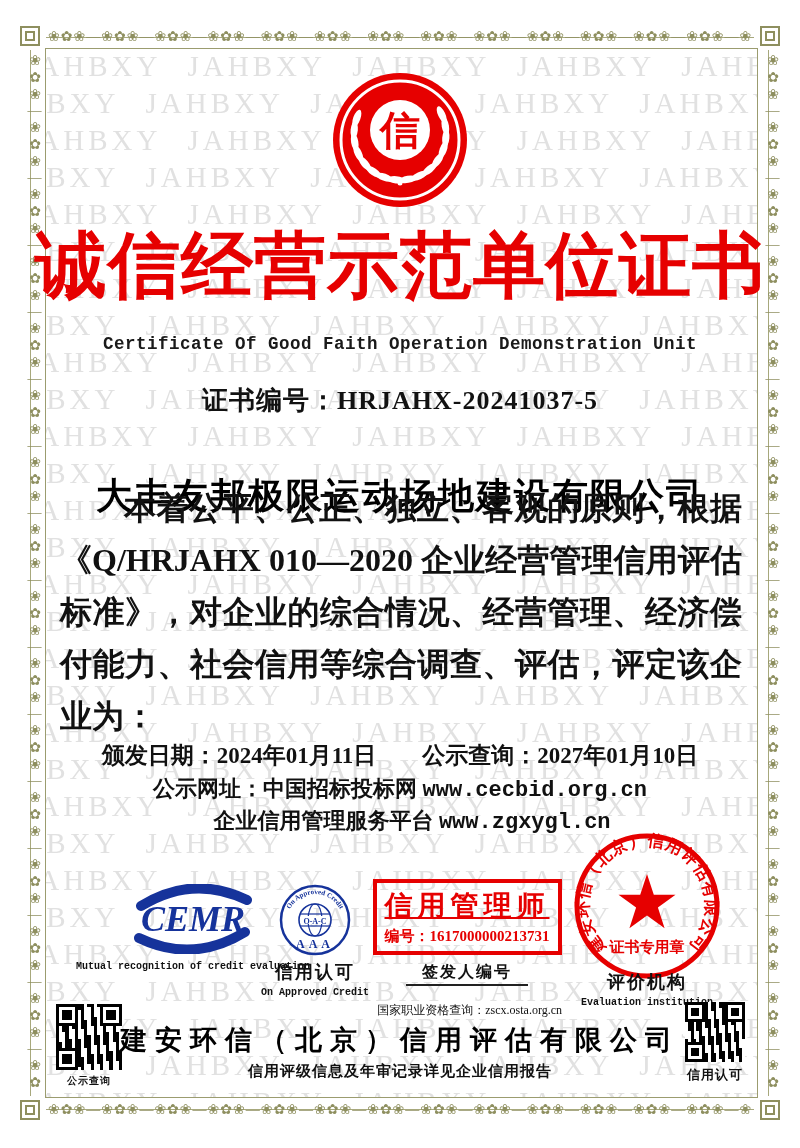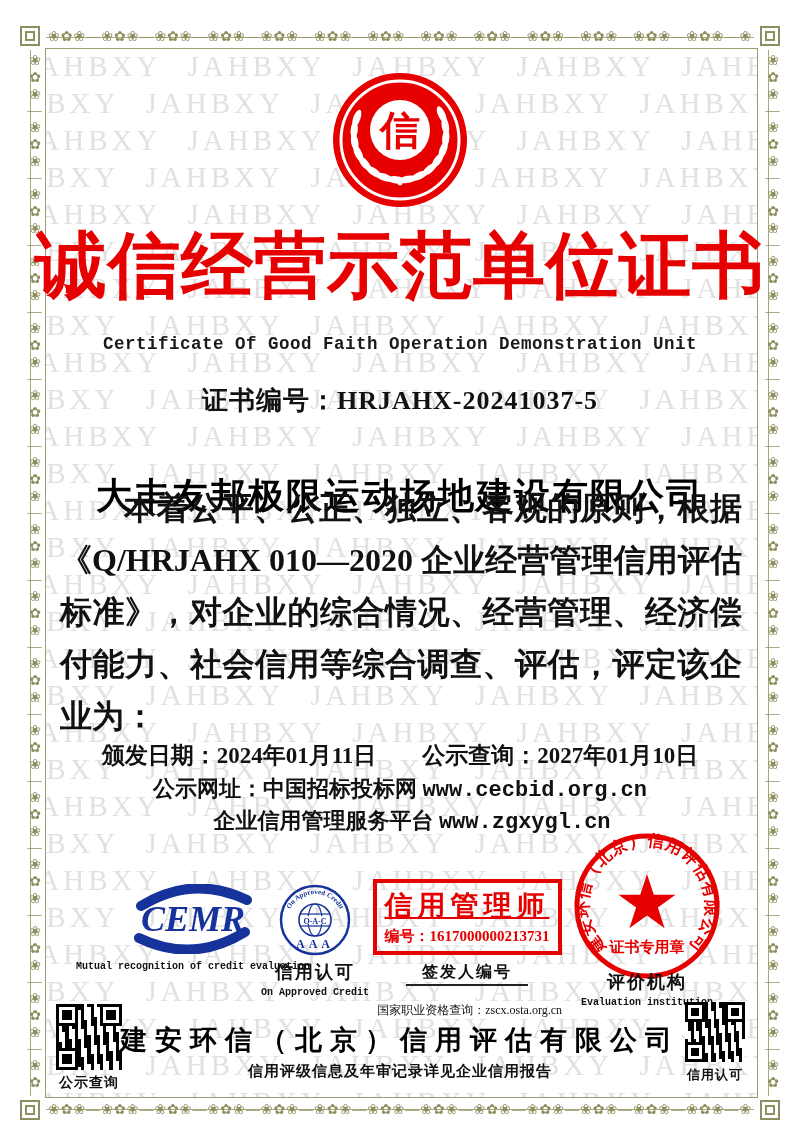--- a/index.html
+++ b/index.html
@@ -59,21 +59,21 @@
   .mgr-query{font-size:12px;font-weight:normal;color:#111;margin-top:16px;white-space:nowrap;text-align:right;}
   .seal-cn{margin-top:-16px;position:relative;z-index:5;}
 
   
   .qr{display:grid;grid-template-columns:repeat(21,1fr);grid-template-rows:repeat(21,1fr);
       background:#fff;}
   .qr div{width:100%;height:100%;}
   .qr .b{background:#000;}
   .qr-left{left:56px;top:1004px;width:66px;height:66px;}
   .qr-right{left:685px;top:1002px;width:60px;height:60px;}
-  .qr-label{font-size:14px;font-weight:bold;color:#111;text-align:center;letter-spacing:1px;}
+  .qr-label{font-size:10px;font-weight:bold;color:#111;text-align:center;letter-spacing:1px;}
   .f-company{top:1022px;font-size:27px;font-weight:bold;color:#000;letter-spacing:8px;}
   .f-note{top:1062px;font-size:15px;font-weight:bold;color:#111;letter-spacing:1px;}
 
   svg text{font-family:"Liberation Serif","DejaVu Serif",serif;}
 </style>
 </head>
 <body>
 
 <div class="page">
 

